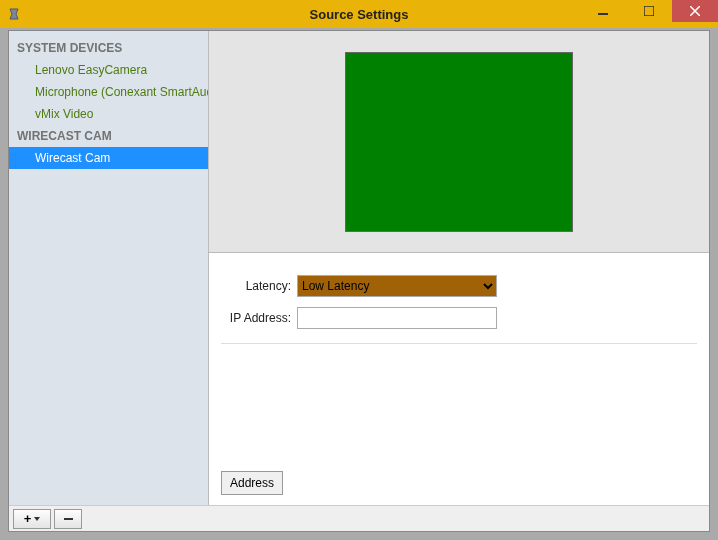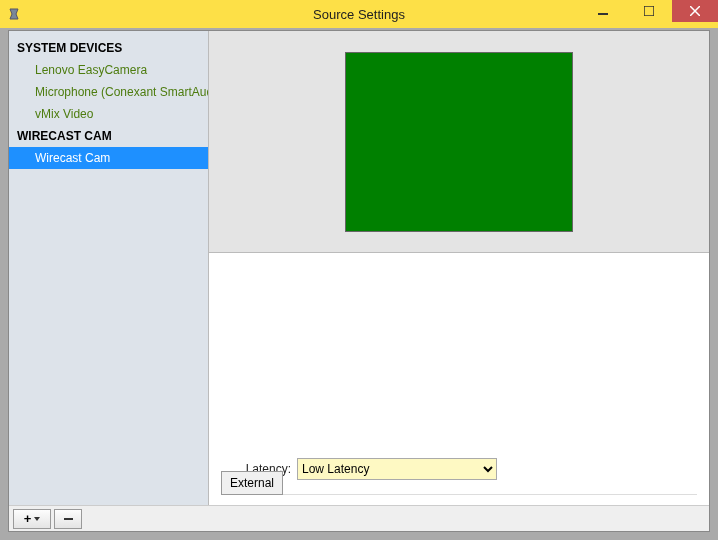--- a/index.html
+++ b/index.html
@@ -13,24 +13,25 @@
     overflow: hidden;
   }
   .window {
     width: 718px;
     height: 540px;
     background: #aaaaaa;
     position: relative;
   }
   .titlebar {
     height: 28px;
-    background: #fde047;
+    background: #eab308;
     display: flex;
     align-items: center;
     position: relative;
+    font-weight: bold;
   }
   .title-icon {
     width: 16px;
     height: 16px;
     margin-left: 6px;
     display: flex;
     align-items: center;
     justify-content: center;
   }
   .title-text {
@@ -78,21 +79,21 @@
     overflow: hidden;
   }
   .sidebar {
     width: 200px;
     background: #dde3ea;
     border-right: 1px solid #bbb;
     padding-top: 6px;
   }
   .section-header {
     padding: 4px 8px;
-    color: #000000;
+    color: #737373;
     font-weight: bold;
     font-size: 12px;
   }
   .device-item {
     padding: 4px 8px 4px 26px;
     color: #4d7c0f;
     cursor: default;
     white-space: nowrap;
     overflow: hidden;
   }
@@ -119,39 +120,38 @@
     background: #008000;
     border: 1px solid #666;
   }
   .settings-area {
     flex: 1;
     background: #fff;
     padding: 22px 12px 10px 12px;
     display: flex;
     flex-direction: column;
     position: relative;
-    justify-content: flex-end;
   }
   .form-row {
     display: flex;
     align-items: center;
     margin-bottom: 10px;
   }
   .form-label {
     width: 70px;
     text-align: right;
     margin-right: 6px;
     color: #222;
   }
   .form-select {
     width: 200px;
     height: 22px;
     font-size: 12px;
     border: 1px solid #aaa;
-    background: #fef9c3;
+    background: #a16207;
   }
   .form-input {
     width: 200px;
     height: 22px;
     font-size: 12px;
     border: 1px solid #aaa;
     padding: 0 4px;
   }
   .hr {
     border: none;
@@ -249,22 +249,26 @@
         <div class="preview-area">
           <div class="preview-box"></div>
         </div>
         <div class="settings-area">
           <div class="form-row">
             <span class="form-label">Latency:</span>
             <select class="form-select">
               <option>Low Latency</option>
             </select>
           </div>
+          <div class="form-row">
+            <span class="form-label">IP Address:</span>
+            <input type="text" class="form-input" value="" style="">
+          </div>
           <hr class="hr">
-          <button class="connect-btn">External</button>
+          <button class="connect-btn">Address</button>
         </div>
       </div>
 
     </div>
 
     <div class="footer-bar">
       <div class="footer-btn add">
         <span class="plus-glyph">+</span>
         <span class="tri-down"></span>
       </div>

